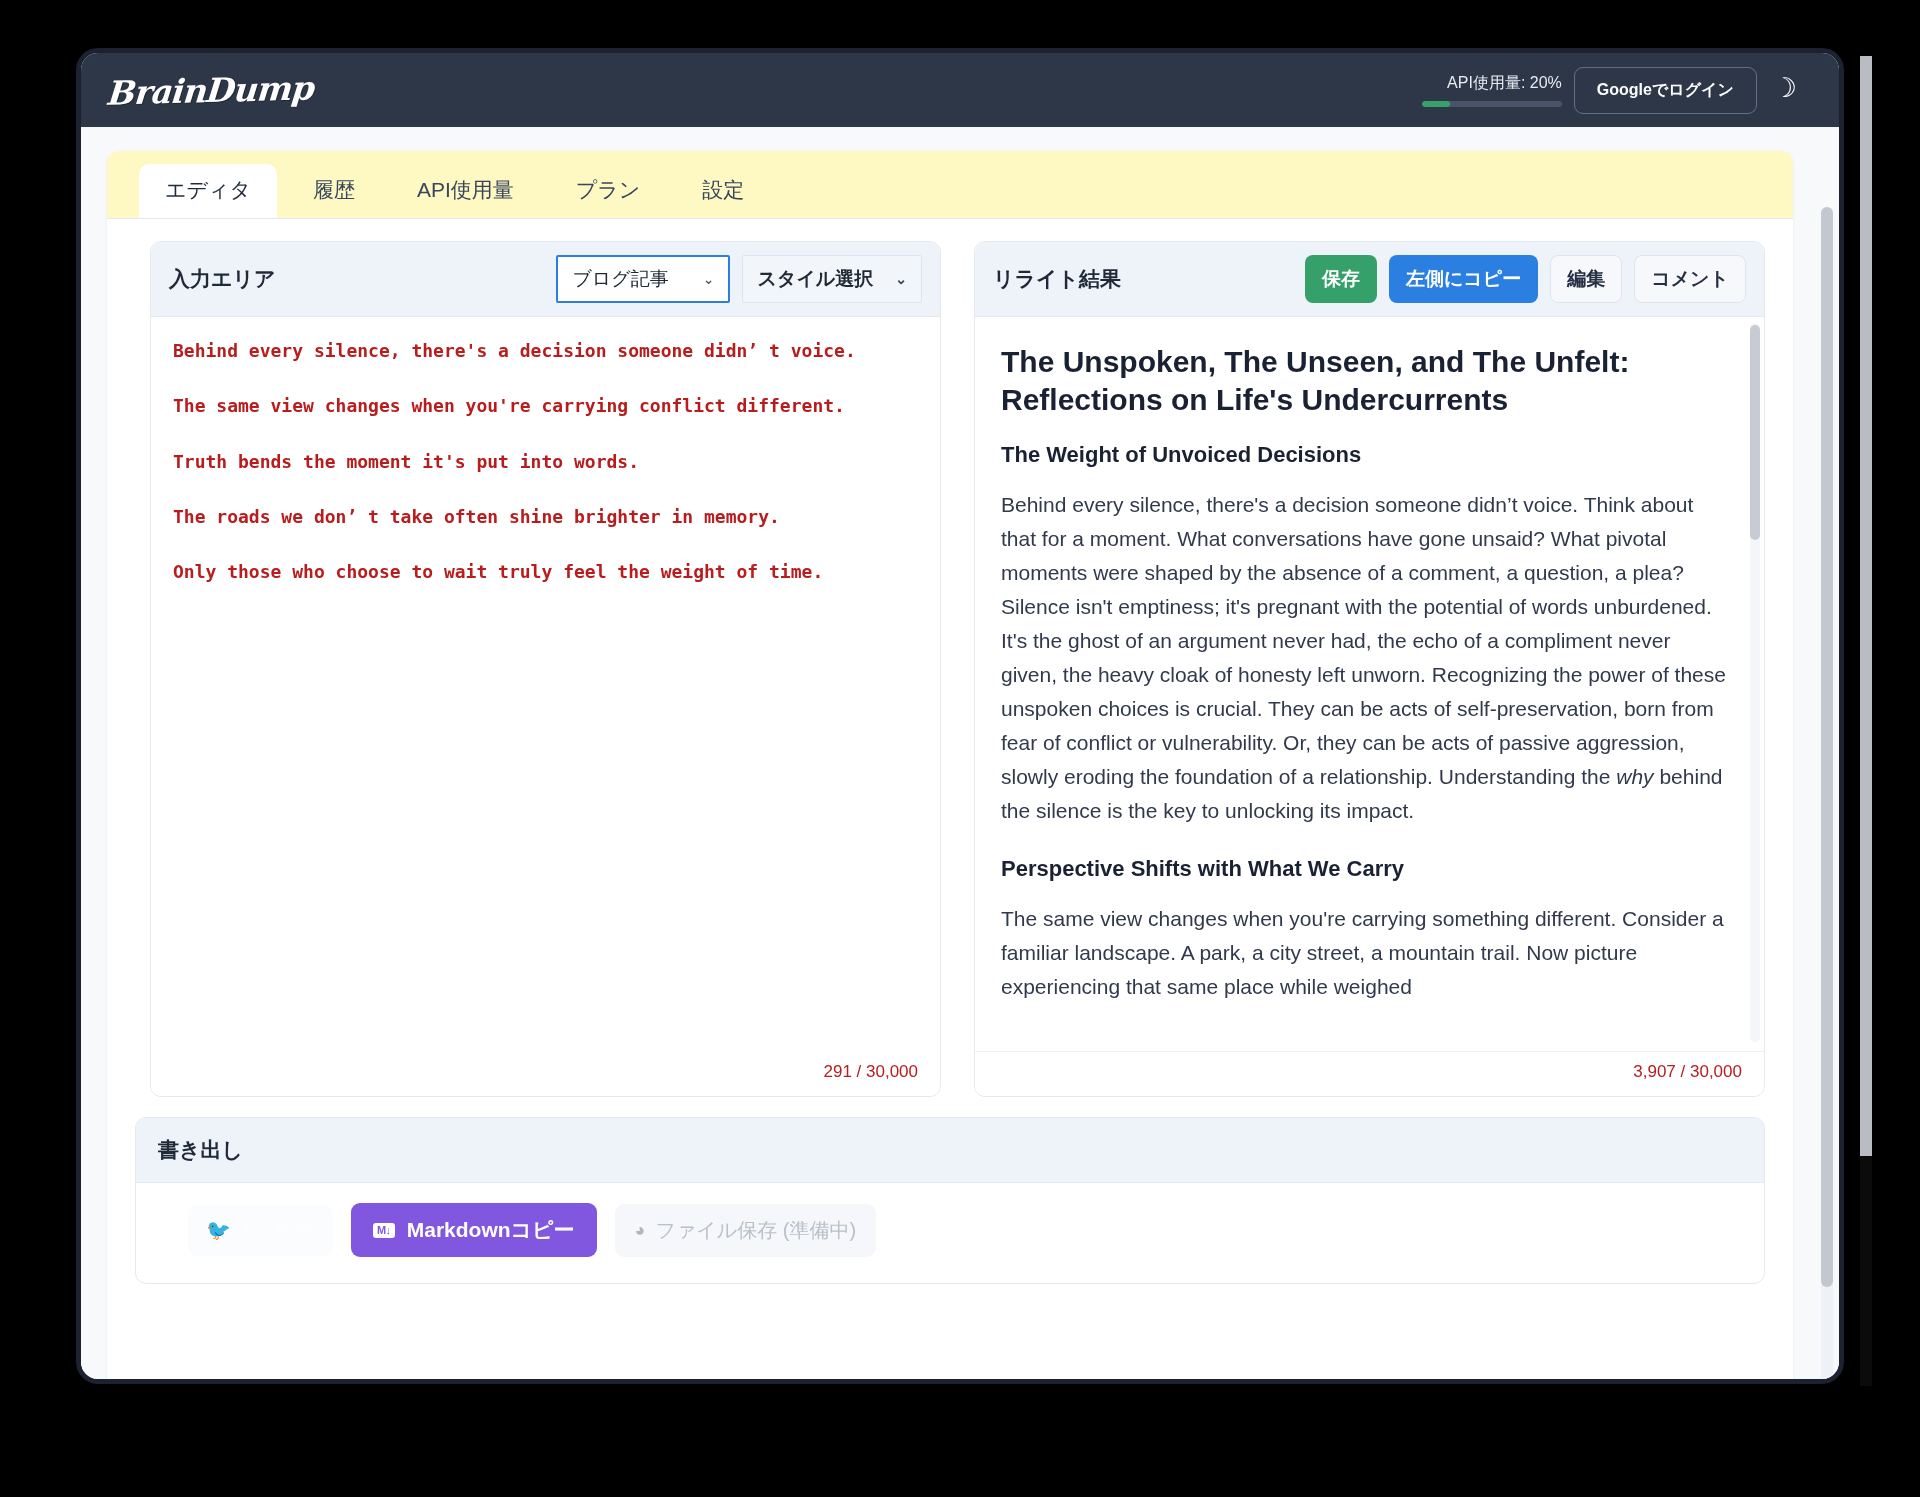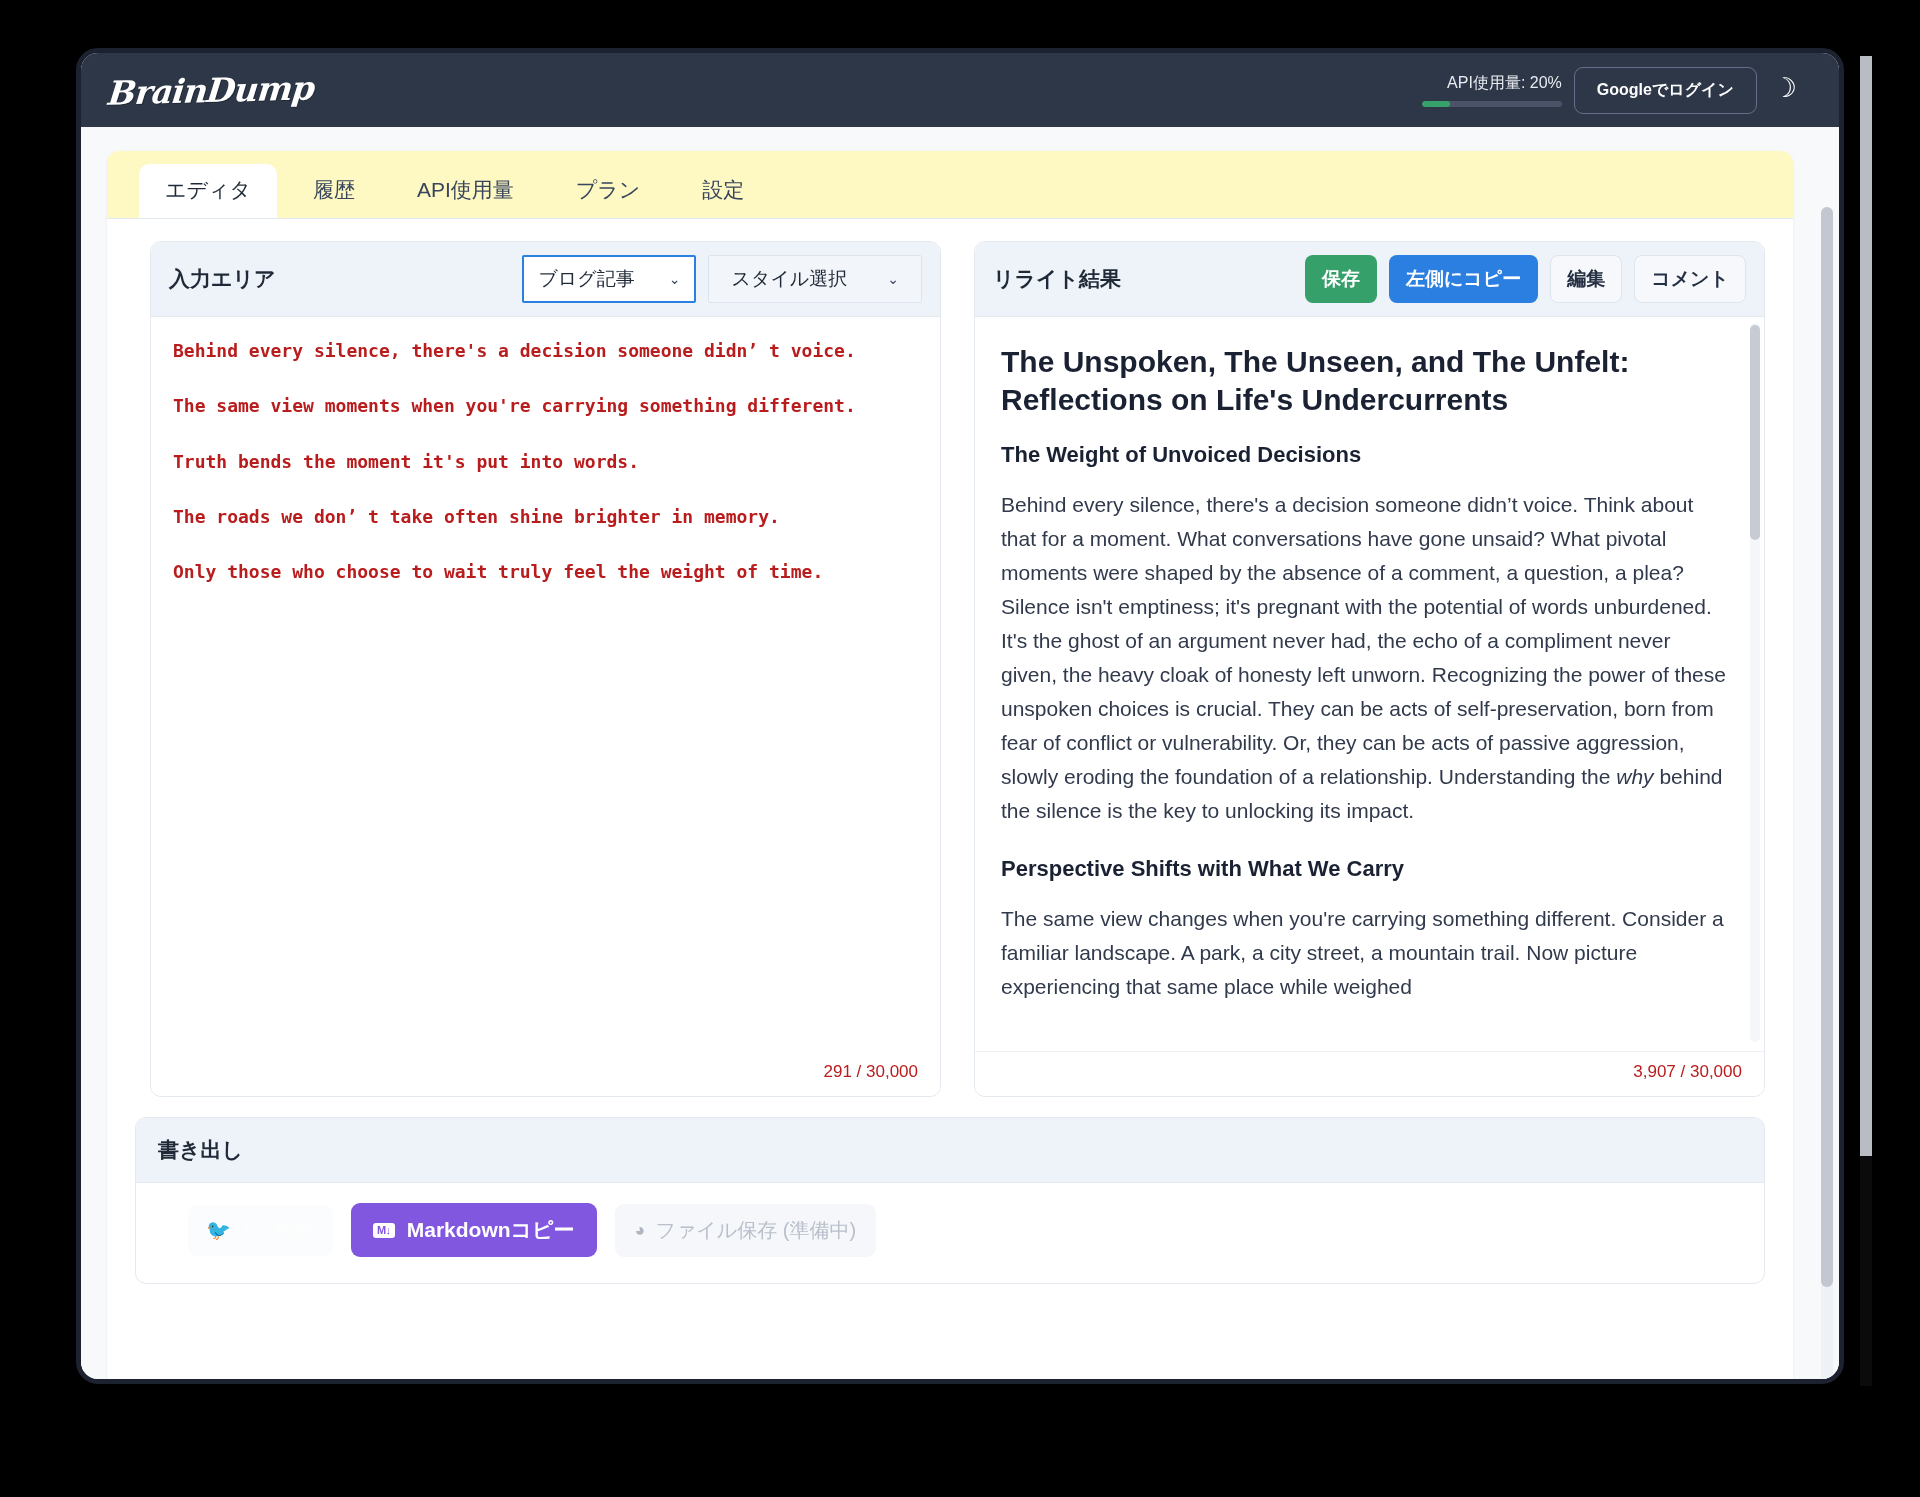--- a/index.html
+++ b/index.html
@@ -178,23 +178,23 @@
     border-radius: 2px;
     padding: 9px 14px;
     font-size: 19px;
     color: #1f2937;
     cursor: pointer;
     white-space: nowrap;
   }
   .select-box.plain {
     border: 1px solid #dde3ec;
     background: #f2f5f9;
-    font-weight: normal;
-    gap: 40px;
-    padding: 10px 22px;
+    font-weight: bold;
+    gap: 22px;
+    padding: 10px 14px;
   }
   .chev { font-size: 14px; color: #3b465c; }
 
   
   .btn {
     font-size: 19px;
     font-weight: bold;
     border-radius: 8px;
     padding: 10px 16px;
     cursor: pointer;
@@ -406,21 +406,21 @@
               <span class="chev">⌄</span>
             </div>
             <div class="select-box plain">
               <span>スタイル選択</span>
               <span class="chev">⌄</span>
             </div>
           </div>
           <div class="panel-body">
             <div id="input-text">
               <p>Behind every silence, there's a decision someone didn’ t voice.</p>
-              <p>The same view moments when you're carrying something different.</p>
+              <p>The same view changes when you're carrying conflict different.</p>
               <p>Truth bends the moment it's put into words.</p>
               <p>The roads we don’ t take often shine brighter in memory.</p>
               <p>Only those who choose to wait truly feel the weight of time.</p>
             </div>
           </div>
           <div class="counter">291 / 30,000</div>
         </div>
 
         <div class="panel">
           <div class="panel-head">

